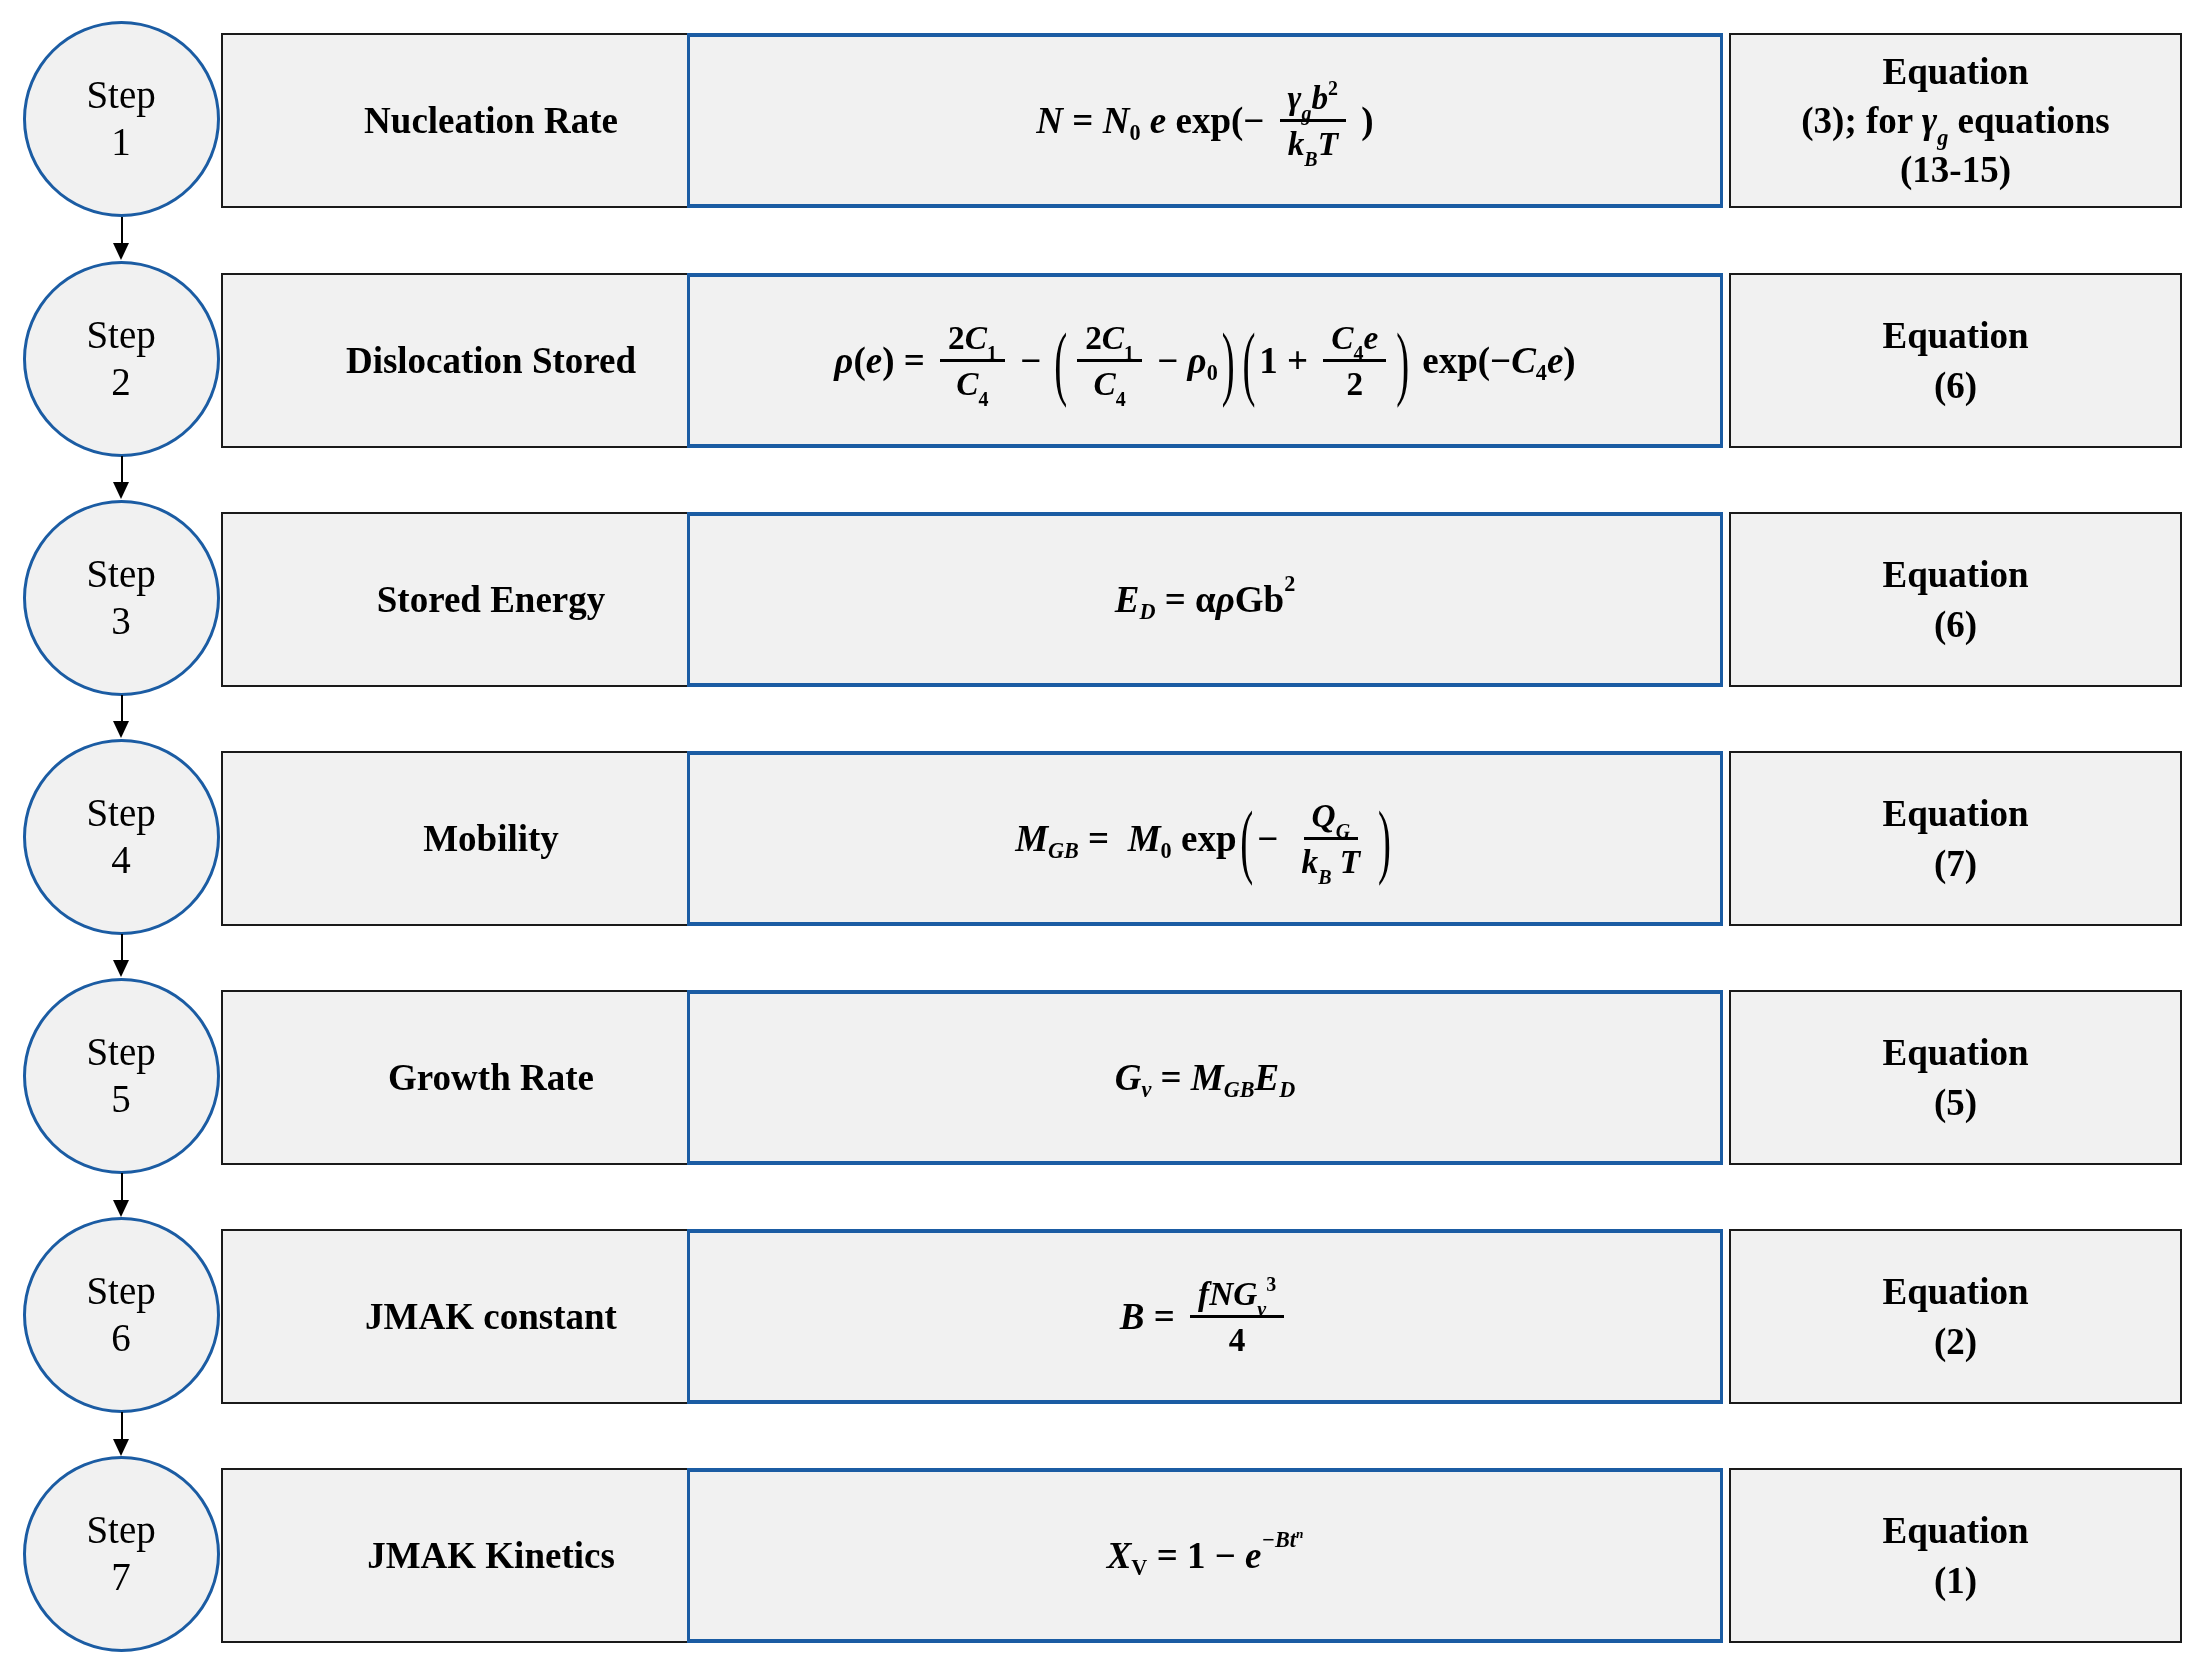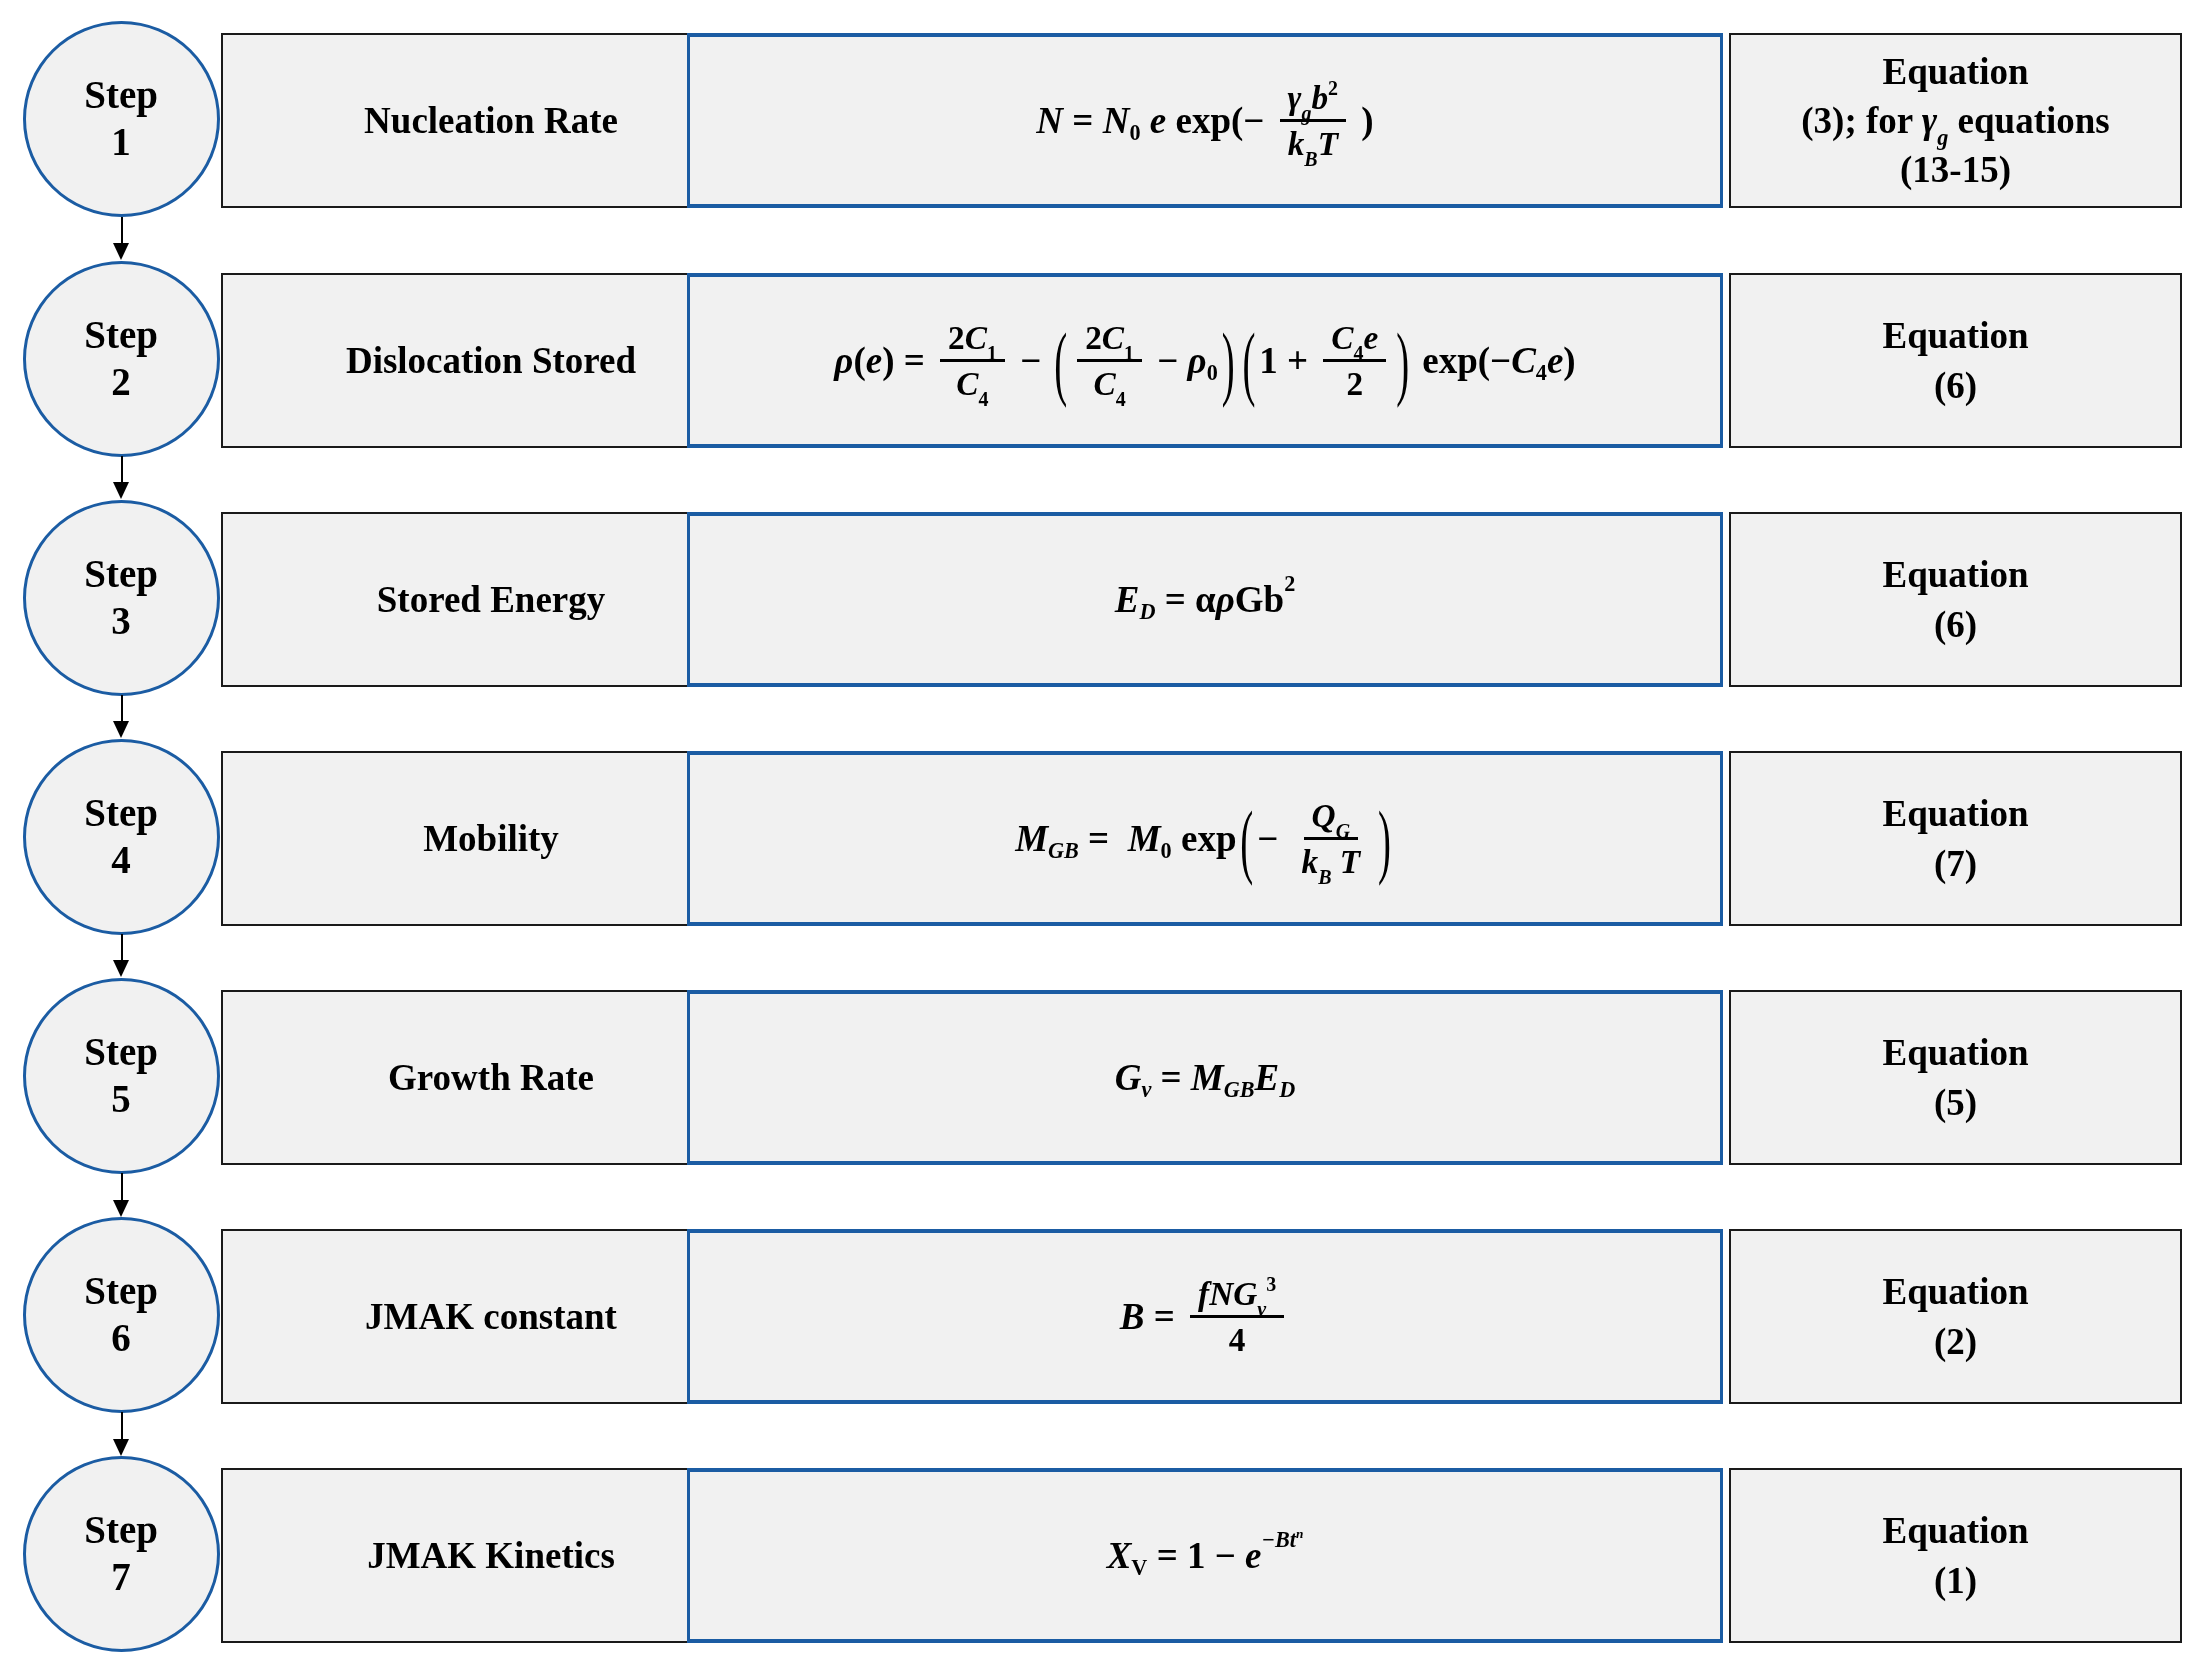--- a/index.html
+++ b/index.html
@@ -17,21 +17,21 @@
     position:absolute;top:0;height:175px;box-sizing:border-box;background:var(--fill);
     display:flex;align-items:center;justify-content:center;text-align:center;
   }
   .label-box{left:221px;width:540px;border:2.3px solid var(--ink);font-size:37px;font-weight:bold;}
   .eq-box{left:687px;width:1036px;border:3.9px solid var(--blue);border-top-width:4.7px;border-bottom-width:4.7px;overflow:hidden;}
   .ref-box{left:1729px;width:453px;border:2.3px solid var(--ink);font-size:37px;font-weight:bold;line-height:1.33;}
   .circle{
     position:absolute;left:22.6px;top:-12.5px;width:197px;height:196px;box-sizing:border-box;
     border:3.1px solid var(--blue);border-radius:50%;background:var(--fill);
     display:flex;flex-direction:column;align-items:center;justify-content:center;
-    font-size:39px;font-weight:bold;line-height:1.18;
+    font-size:39px;font-weight:normal;line-height:1.18;
   }
   .arrow-line{position:absolute;left:121px;width:0;height:28px;border-left:2.3px solid #000;}
   .arrow-head{
     position:absolute;left:113px;width:0;height:0;
     border-left:8.6px solid transparent;border-right:8.6px solid transparent;border-top:17px solid #000;
   }
   
   .eq{
     width:100%;height:100%;display:flex;align-items:center;justify-content:center;
     font-size:37px;font-weight:bold;white-space:pre;padding:0 7.8px;box-sizing:border-box;

